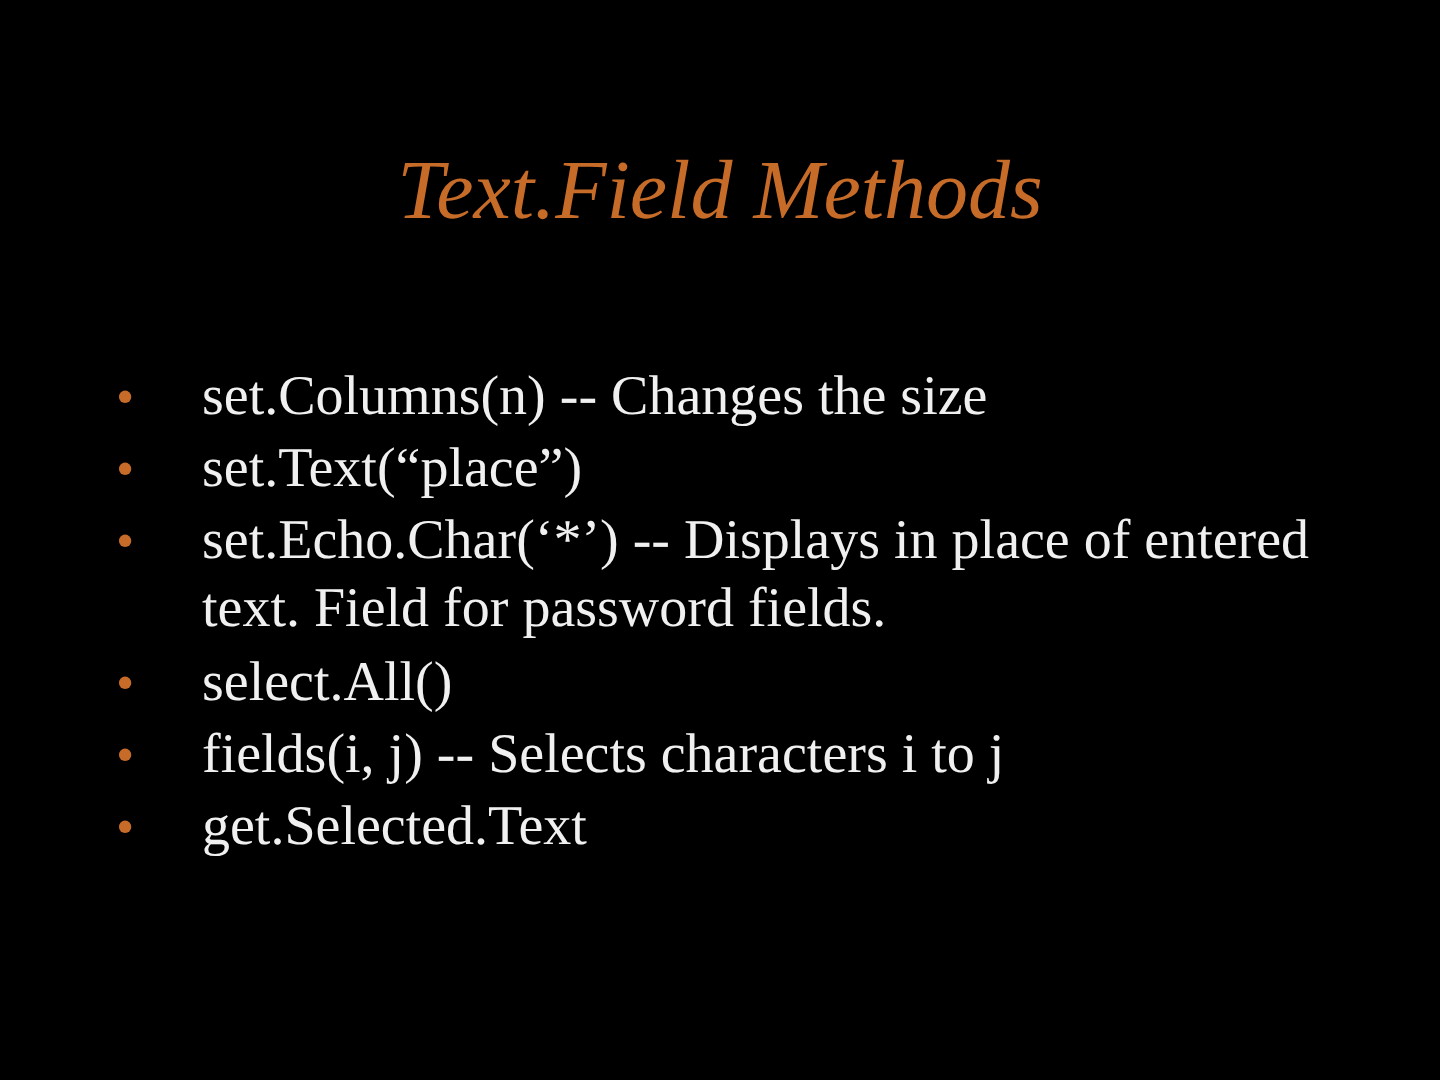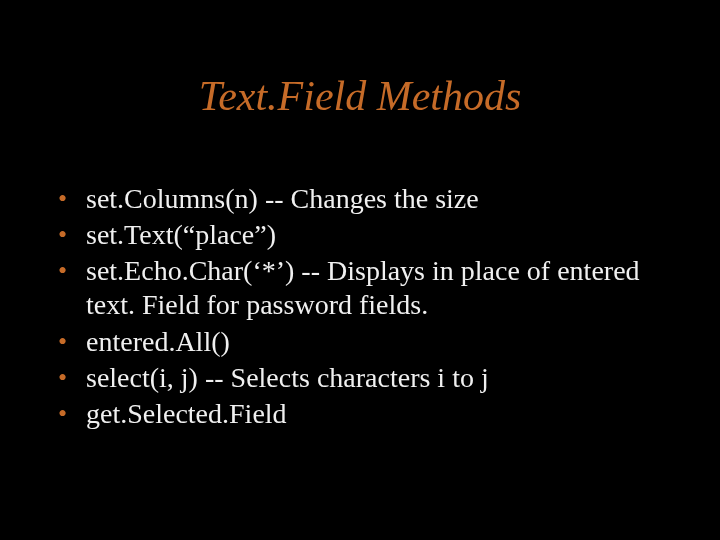--- a/index.html
+++ b/index.html
@@ -47,20 +47,21 @@
   .dot {
     color: #c66b28;
     width: 28px;
     flex: none;
     font-size: 26px;
     line-height: 1.3;
     text-align: left;
   }
   .txt {
     flex: 1;
+    margin-left: 15px;
   }
 </style>
 </head>
 <body>
 
 <div class="slide">
   <div class="title">Text.Field Methods</div>
   <div class="body">
     <div class="bullet">
       <div class="dot">•</div>
@@ -69,24 +70,24 @@
     <div class="bullet">
       <div class="dot">•</div>
       <div class="txt">set.Text(“place”)</div>
     </div>
     <div class="bullet">
       <div class="dot">•</div>
       <div class="txt">set.Echo.Char(‘*’)  -- Displays in place of entered text.  Field for password fields.</div>
     </div>
     <div class="bullet">
       <div class="dot">•</div>
-      <div class="txt">entered.All()</div>
+      <div class="txt">select.All()</div>
     </div>
     <div class="bullet">
       <div class="dot">•</div>
-      <div class="txt">select(i, j) -- Selects characters i to j</div>
+      <div class="txt">fields(i, j) -- Selects characters i to j</div>
     </div>
     <div class="bullet">
       <div class="dot">•</div>
-      <div class="txt">get.Selected.Field</div>
+      <div class="txt">get.Selected.Text</div>
     </div>
   </div>
 </div>
 
 </body></html>

